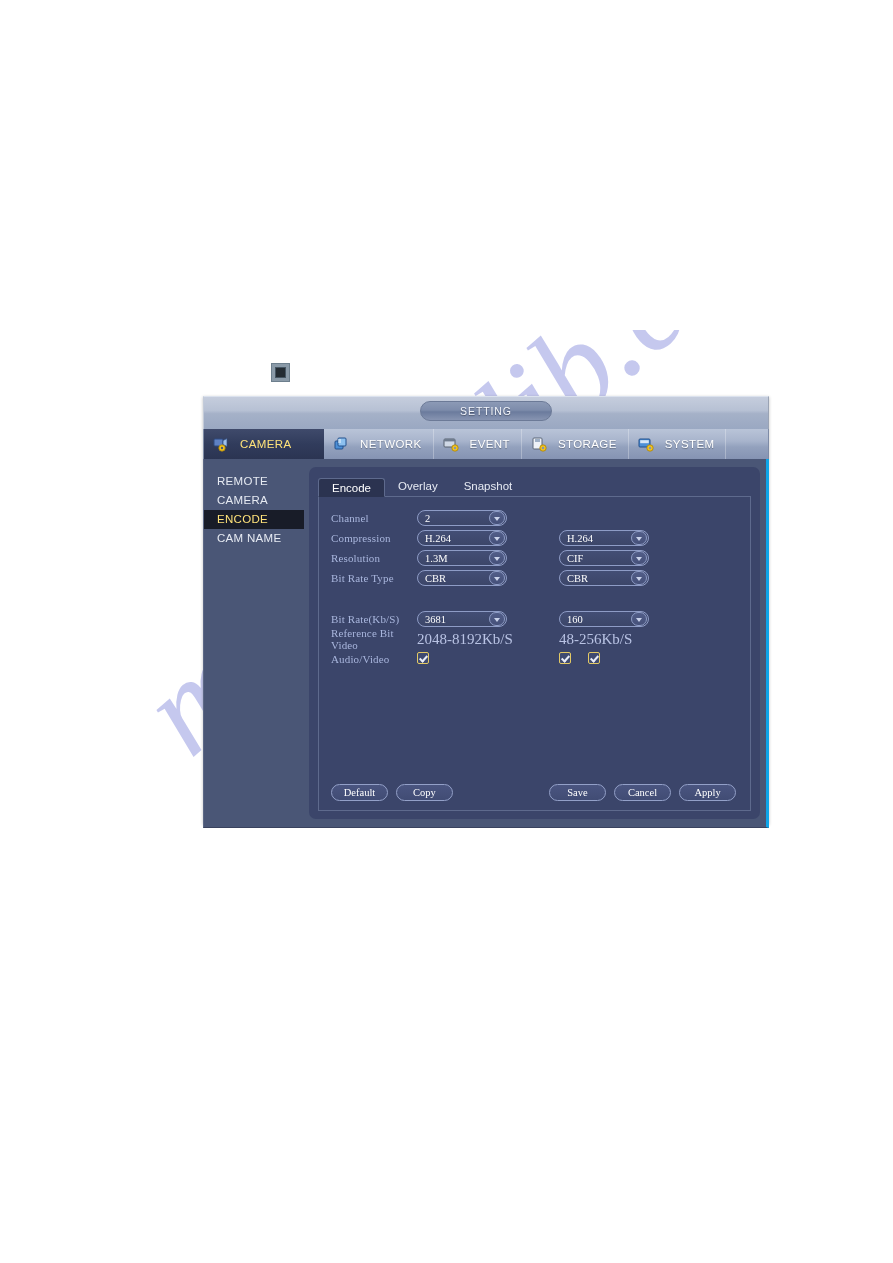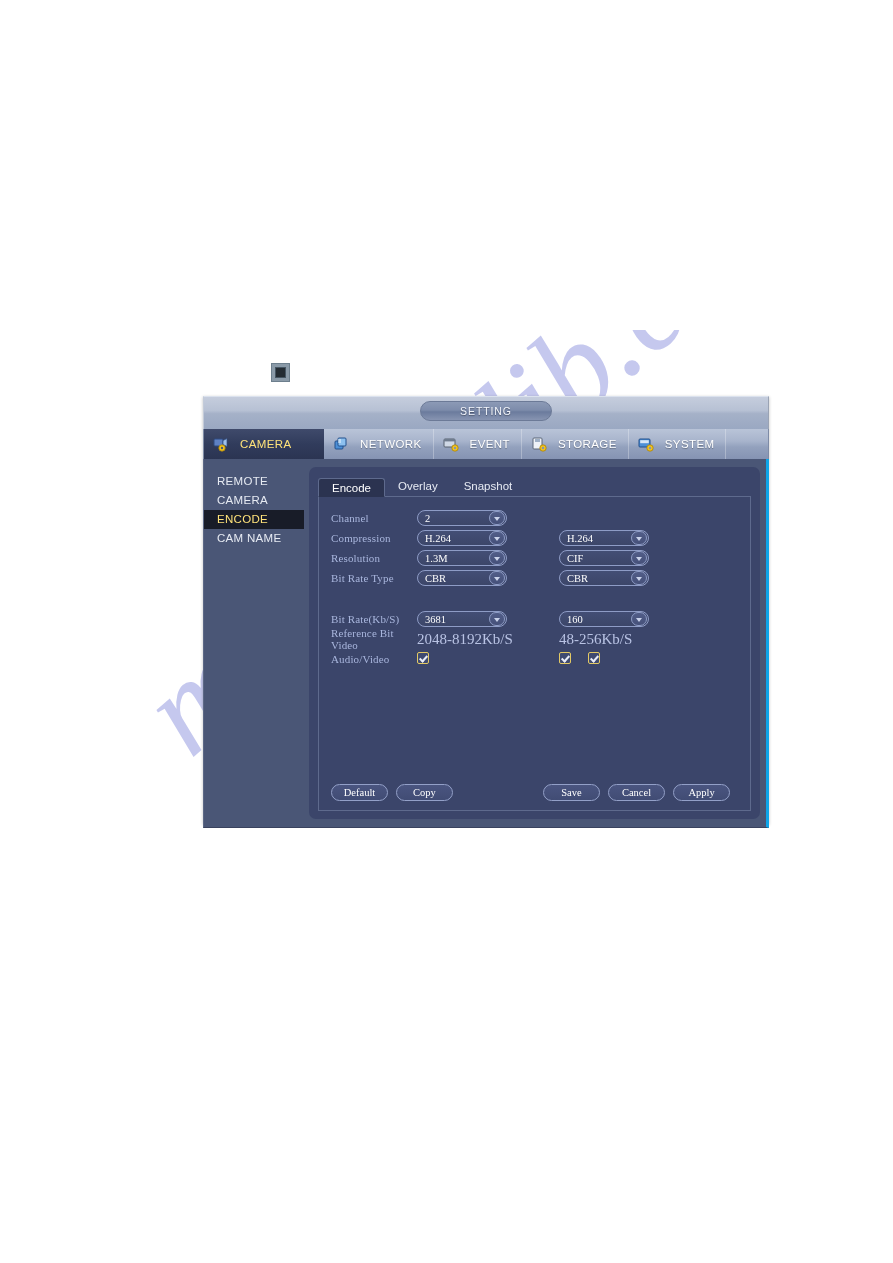--- a/index.html
+++ b/index.html
@@ -291,21 +291,21 @@
     height: 6px;
     border: solid #e8ecf8;
     border-width: 0 2px 2px 0;
     transform: rotate(42deg);
   }
 
   
   .footer {
     position: absolute;
     left: 0;
-    right: 8px;
+    right: 2px;
     bottom: 9px;
     display: flex;
     align-items: center;
     padding: 0 12px;
     box-sizing: border-box;
   }
   .btn {
     height: 17px;
     min-width: 57px;
     padding: 0 9px;

